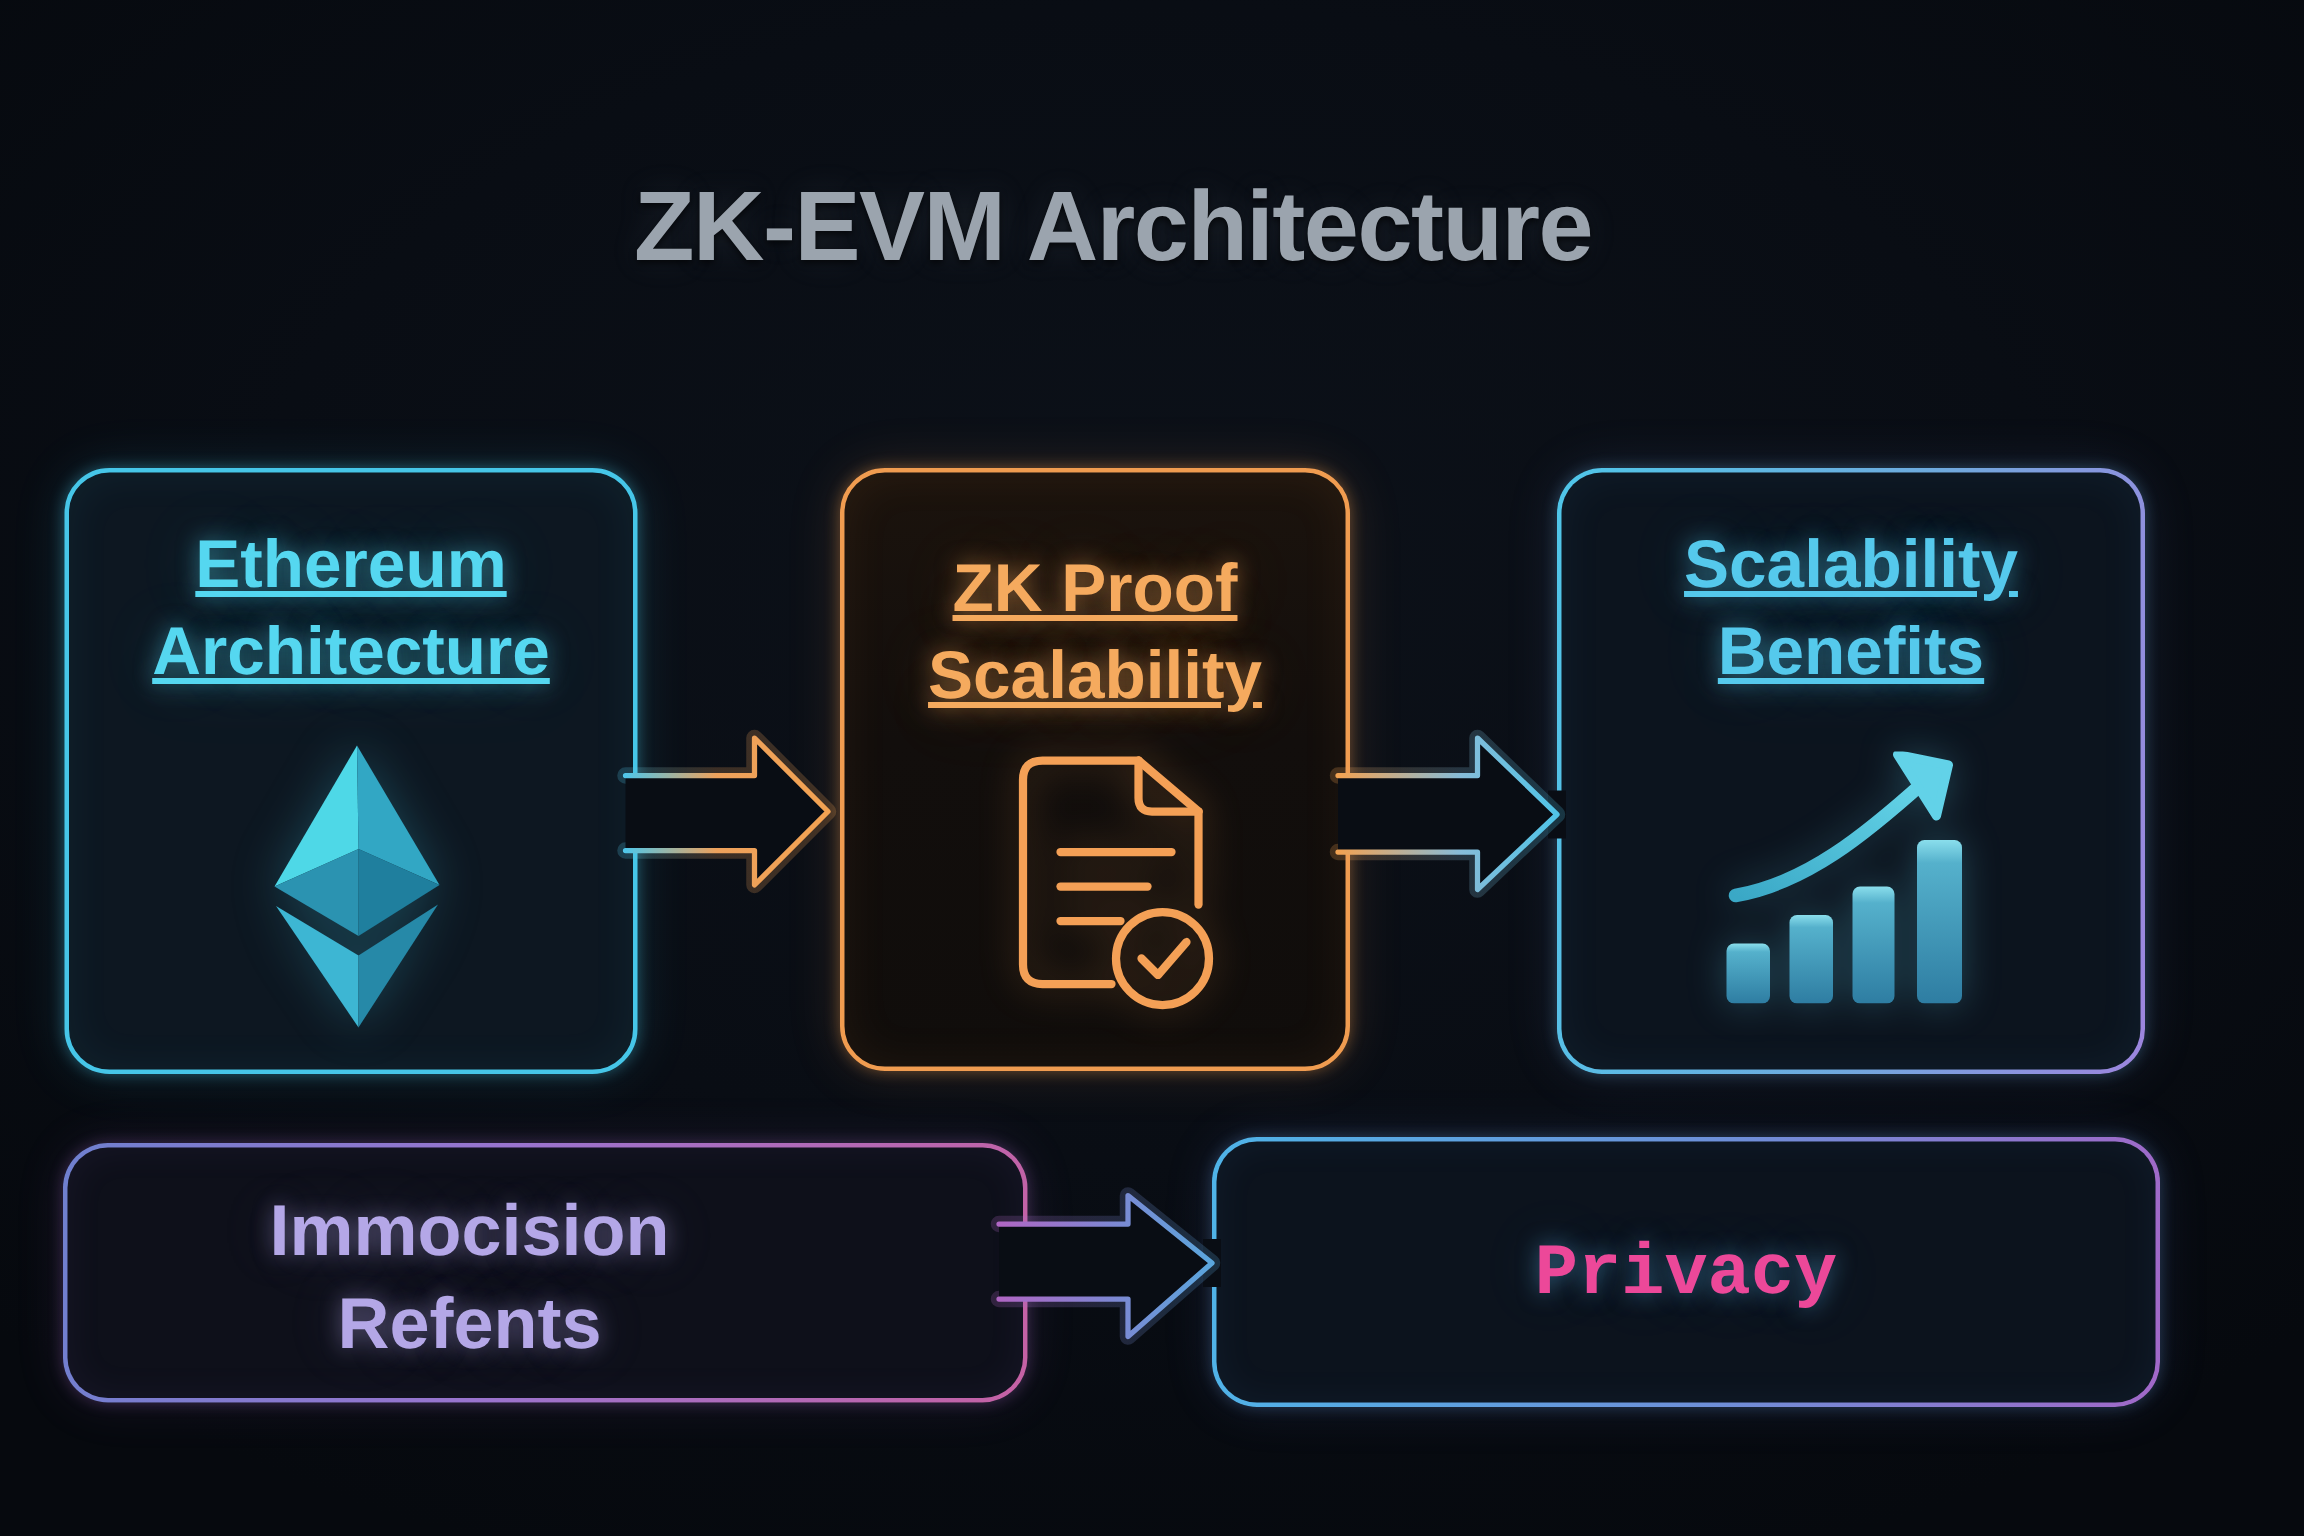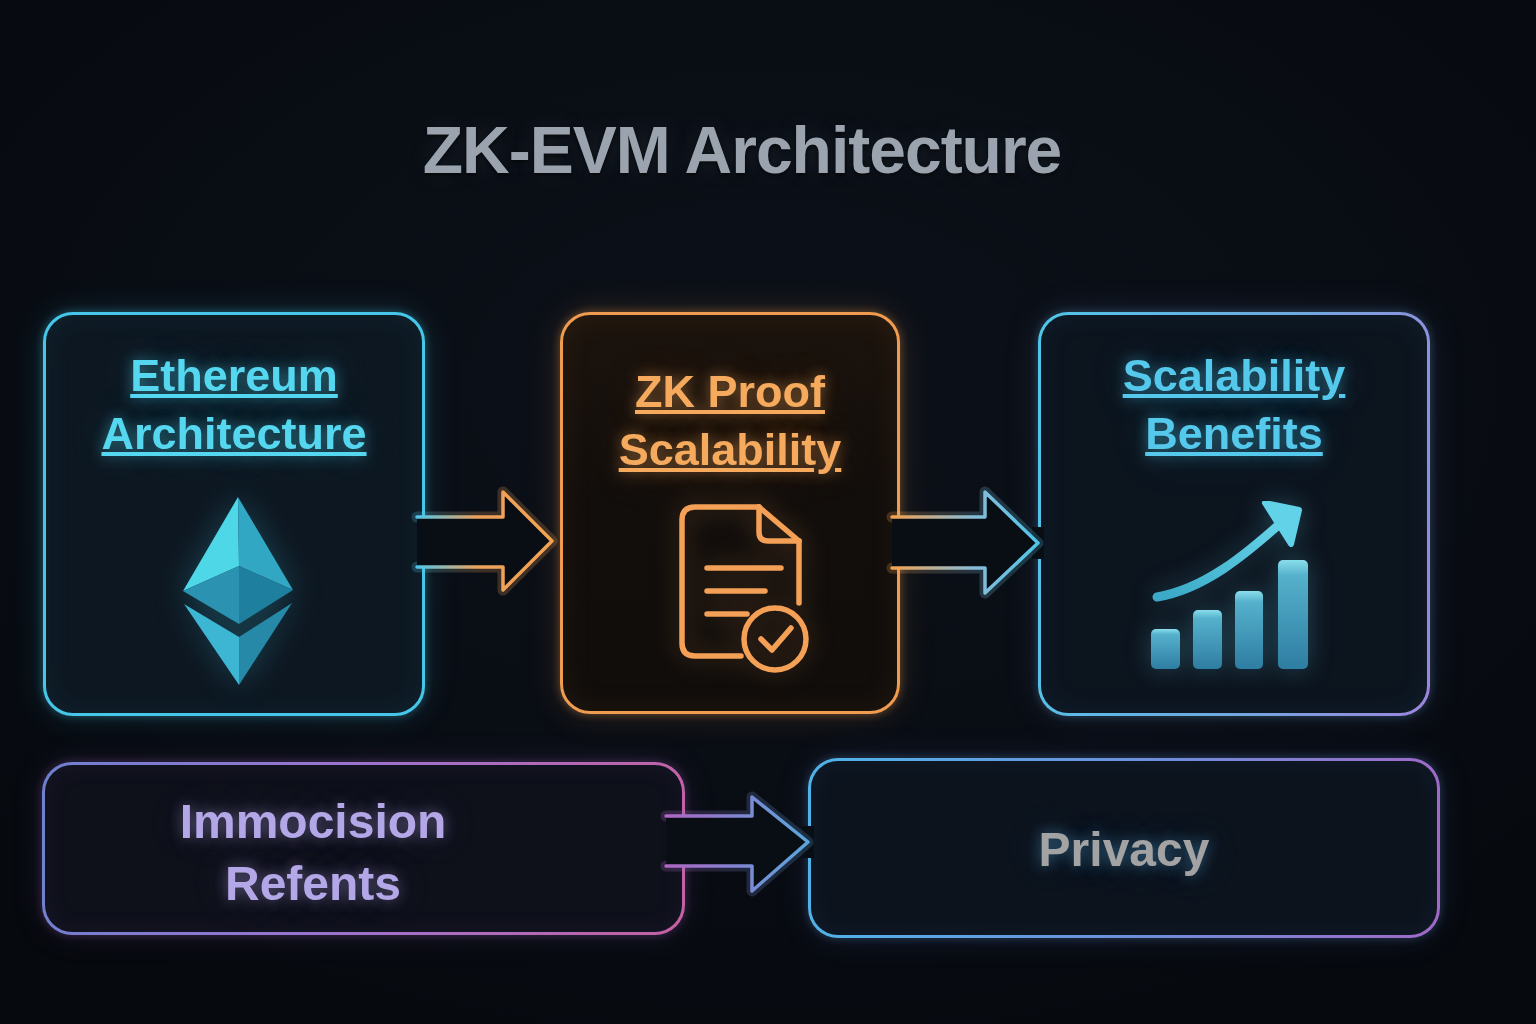--- a/index.html
+++ b/index.html
@@ -47,21 +47,21 @@
   }
   #node-privacy .gnode-fill{background:#0c131d;box-shadow:inset 0 0 26px rgba(90,160,220,.07);}
   
   .node-heading{margin:0;padding-top:32px;text-align:center;font-size:45px;line-height:58px;letter-spacing:0;text-decoration:underline;}
   .node-heading span{display:block;}
   .heading-cyan{color:#55d7f0;text-shadow:0 0 14px rgba(85,215,240,.5),0 0 42px rgba(85,215,240,.22);}
   .heading-orange{color:#f5aa5e;text-shadow:0 0 14px rgba(245,170,94,.5),0 0 42px rgba(245,170,94,.22);margin-top:16px;}
   .heading-blue{color:#55c9ec;text-shadow:0 0 14px rgba(85,201,236,.5),0 0 42px rgba(85,201,236,.22);}
   .bottom-heading{position:absolute;top:50%;transform:translateY(-47%);margin:0;text-align:center;font-size:48px;line-height:62px;}
   #node-immocision .bottom-heading{left:0;width:536px;color:#b4a7e7;text-shadow:0 0 14px rgba(180,167,231,.45),0 0 40px rgba(180,167,231,.18);}
-  #node-privacy .bottom-heading{left:0;width:100%;color:#a3a3a3;text-shadow:0 0 14px rgba(88,169,218,.5),0 0 40px rgba(88,169,218,.2);}
+  #node-privacy .bottom-heading{left:0;width:100%;color:#ec4899;text-shadow:0 0 14px rgba(88,169,218,.5),0 0 40px rgba(88,169,218,.2);font-family:Liberation Mono, monospace;}
   
   .icon{position:absolute;}
   #eth-icon{left:135px;top:180px;filter:drop-shadow(0 0 16px rgba(60,185,215,.28));}
   #doc-icon{left:100px;top:174px;filter:drop-shadow(0 0 12px rgba(242,160,80,.32));}
   #chart-icon{left:108px;top:186px;filter:drop-shadow(0 0 12px rgba(90,200,230,.28));}
   
   .arrows{position:absolute;left:0;top:0;pointer-events:none;}
 </style>
 </head>
 <body>

